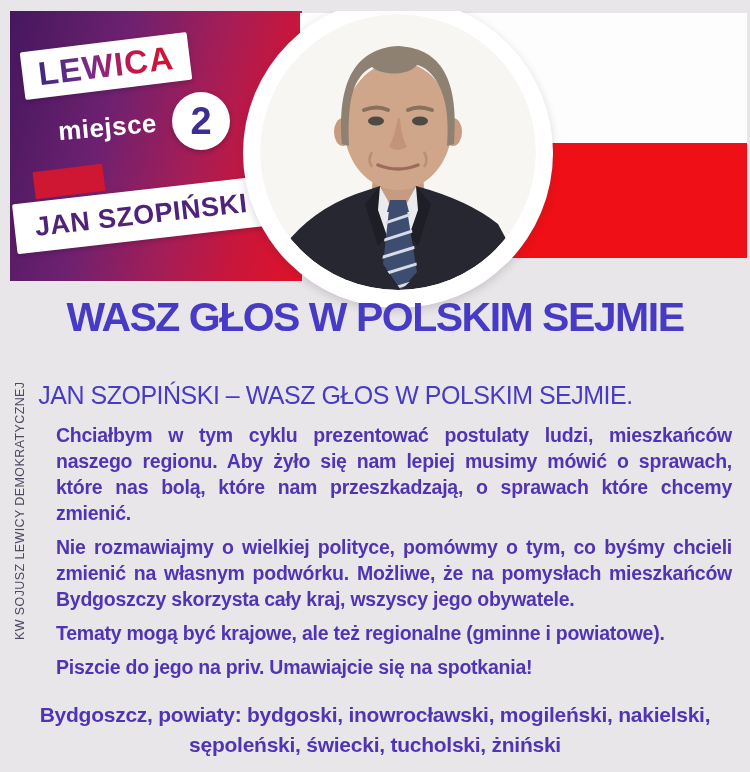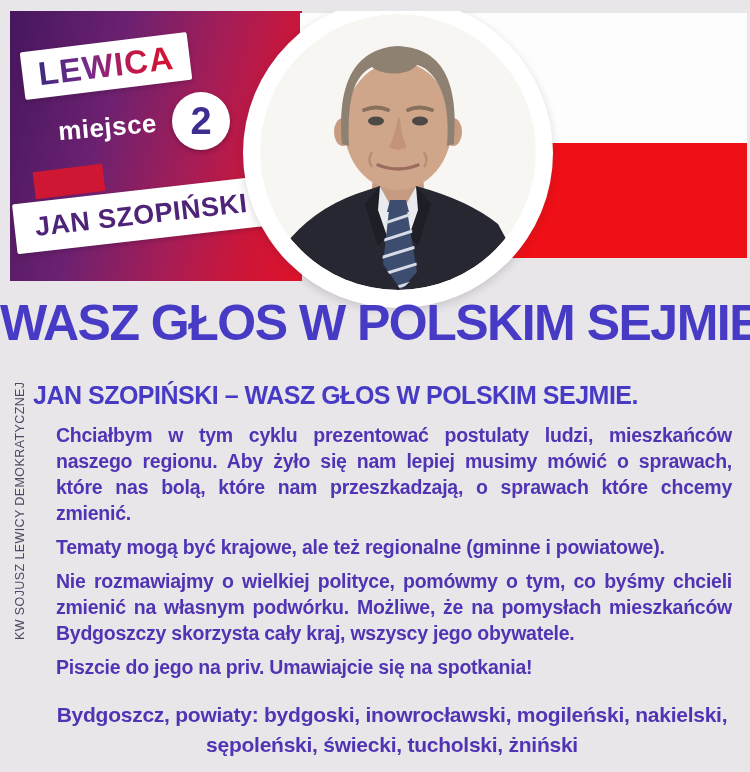--- a/index.html
+++ b/index.html
@@ -39,28 +39,28 @@
   .flag-red{position:absolute;left:300px;top:143px;width:447px;height:115px;background:var(--flag-red);}
 
   
   .photo-ring{position:absolute;left:243px;top:-2px;width:310px;height:310px;border-radius:50%;
     background:#fff;box-shadow:0 3px 8px rgba(60,40,60,.18);}
   .photo{position:absolute;left:260px;top:14px;width:276px;height:276px;border-radius:50%;overflow:hidden;}
   .top-cover{position:absolute;left:0;top:0;width:750px;height:11px;background:var(--background);z-index:40;}
 
   
   .page-title{position:absolute;left:0;top:294px;width:750px;text-align:center;
-    font-size:50px;font-weight:800;letter-spacing:-1.5px;color:var(--title-purple);white-space:nowrap;}
+    font-size:41px;font-weight:800;letter-spacing:-1.5px;color:var(--title-purple);white-space:nowrap;}
   .article-heading{position:absolute;left:0;top:381px;width:671px;text-align:center;
-    font-size:25px;font-weight:700;letter-spacing:-.5px;color:var(--title-purple);white-space:nowrap;}
+    font-size:25px;font-weight:400;letter-spacing:-.5px;color:var(--title-purple);white-space:nowrap;}
   .article{position:absolute;left:48px;top:414px;width:692px;color:var(--body-purple);
     font-size:19.5px;font-weight:700;letter-spacing:-.25px;line-height:26px;}
   .article p{margin:8px;text-align:justify;text-align-last:left;}
   .footer-region{position:absolute;left:35px;top:700px;width:680px;text-align:center;
-    color:var(--body-purple);font-size:21px;font-weight:700;letter-spacing:-.25px;line-height:30px;margin-left:17px;}
+    color:var(--body-purple);font-size:21px;font-weight:700;letter-spacing:-.25px;line-height:30px;}
 
   
   .committee{position:absolute;left:13px;top:640px;transform:rotate(-90deg);transform-origin:0 0;
     font-size:12.5px;font-weight:500;letter-spacing:.4px;color:var(--committee-grey);white-space:nowrap;}
 </style>
 </head>
 <body>
 
 <div class="poster">
 
@@ -124,22 +124,22 @@
       </g>
     </svg>
   </div>
   <div class="top-cover"></div>
 
   <div class="page-title">WASZ GŁOS W POLSKIM SEJMIE</div>
 
   <div class="article-heading">JAN SZOPIŃSKI – WASZ GŁOS W POLSKIM SEJMIE.</div>
   <div class="article">
     <p>Chciałbym w tym cyklu prezentować postulaty ludzi, mieszkańców naszego regionu. Aby żyło się nam lepiej musimy mówić o sprawach, które nas bolą, które nam przeszkadzają, o sprawach które chcemy zmienić.</p>
+    <p>Nie rozmawiajmy o wielkiej polityce, pomówmy o tym, co byśmy chcieli zmienić na własnym podwórku. Możliwe, że na pomysłach mieszkańców Bydgoszczy skorzysta cały kraj, wszyscy jego obywatele.</p>
     <p>Tematy mogą być krajowe, ale też regionalne (gminne i powiatowe).</p>
-    <p>Nie rozmawiajmy o wielkiej polityce, pomówmy o tym, co byśmy chcieli zmienić na własnym podwórku. Możliwe, że na pomysłach mieszkańców Bydgoszczy skorzysta cały kraj, wszyscy jego obywatele.</p>
     <p>Piszcie do jego na priv. Umawiajcie się na spotkania!</p>
   </div>
 
   <div class="footer-region">Bydgoszcz, powiaty: bydgoski, inowrocławski, mogileński, nakielski, sępoleński, świecki, tucholski, żniński</div>
 
   <div class="committee">KW SOJUSZ LEWICY DEMOKRATYCZNEJ</div>
 
 </div>
 
 </body></html>

